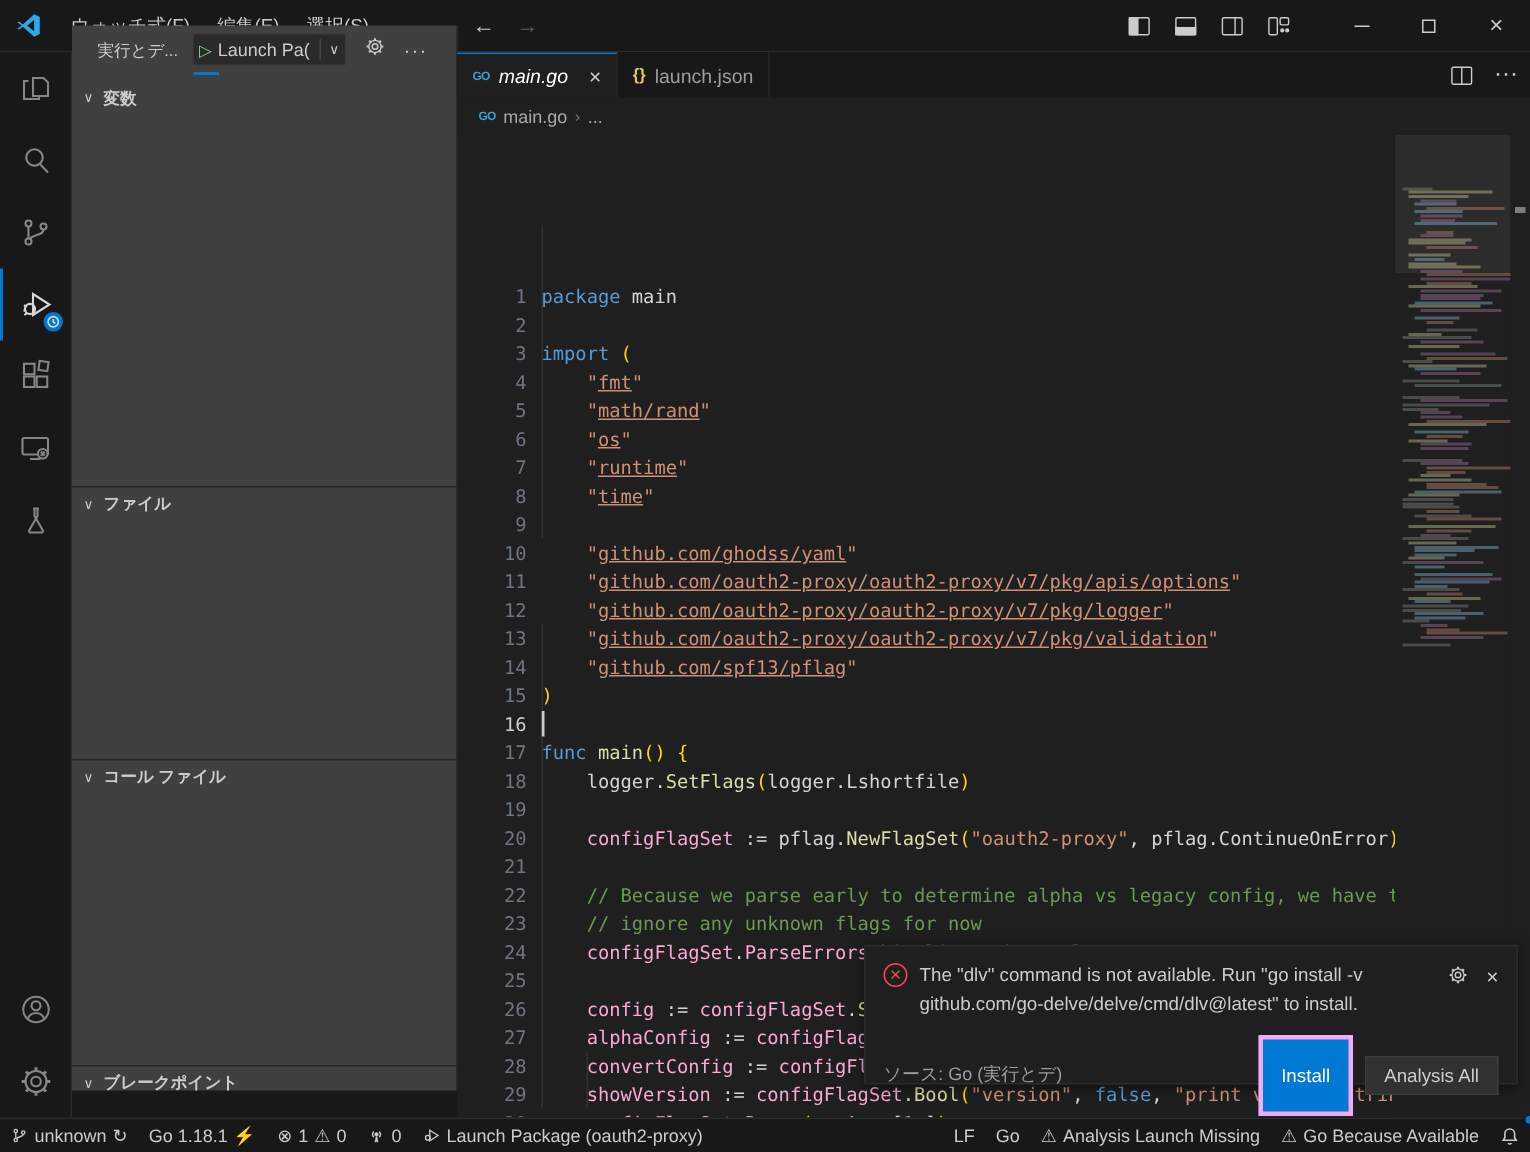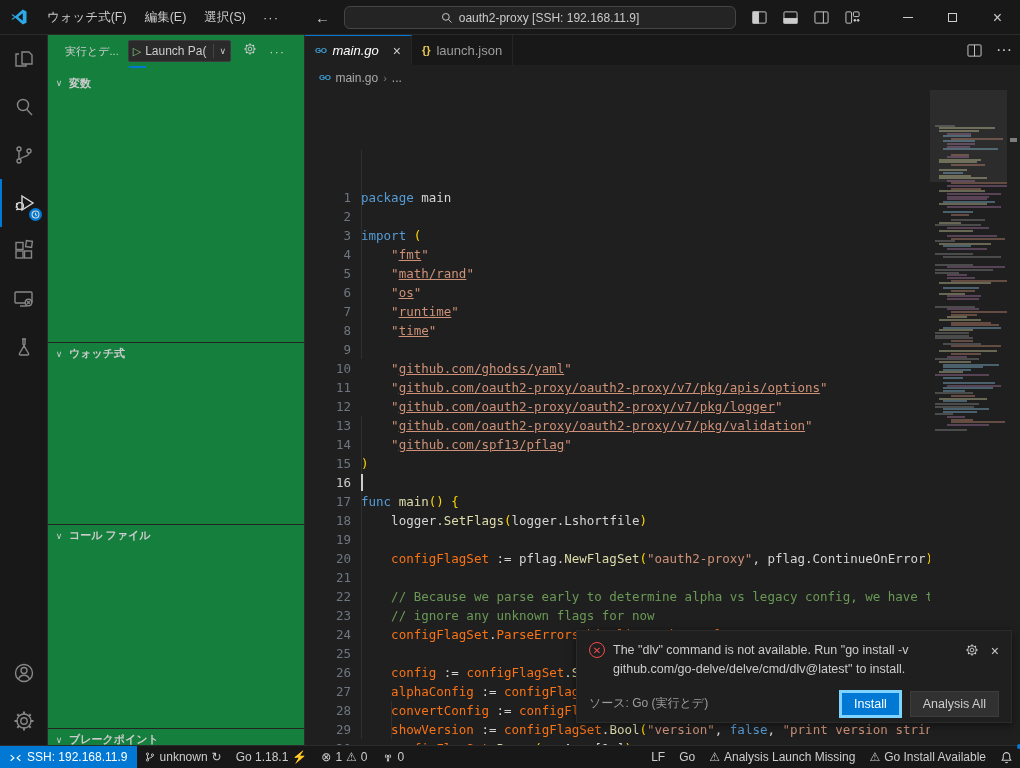--- a/index.html
+++ b/index.html
@@ -29,21 +29,21 @@
     border-right:1px solid #2b2b2b; display:flex; flex-direction:column; align-items:center; }
   .act-item { width:48px; height:48px; display:flex; align-items:center; justify-content:center; position:relative; }
   .act-item.active { border-left:2px solid #0078d4; }
   .act-item svg { stroke:#868686; }
   .act-item.active svg { stroke:#d7d7d7; }
   .act-badge { position:absolute; right:6px; bottom:6px; width:13px; height:13px; background:#0078d4;
     border-radius:50%; display:flex; align-items:center; justify-content:center; }
   .act-spacer { flex:1; }
 
   
-  #sidebar { position:absolute; left:48px; top:35px; width:257px; height:710px; background:#15803d;
+  #sidebar { position:absolute; left:48px; top:17px; width:257px; height:710px; background:#404040;
     border-right:1px solid #2b2b2b; }
   #sidebar-toolbar { height:32px; display:flex; align-items:center; padding-left:17px; position:relative; }
   #sidebar-title { font-size:11px; color:#cccccc; margin-right:9px; white-space:nowrap; }
   #launch-btn { display:flex; align-items:center; height:22px; background:#2a2a2a; border:1px solid #3c3c3c;
     border-radius:2px; padding:0 4px; gap:4px; font-size:12px; color:#cccccc; }
   .play-glyph { color:#89d185; font-size:11px; }
   .launch-sep { width:1px; height:14px; background:#444; margin:0 2px; }
   .chev { font-size:9px; color:#cccccc; }
   .toolbar-gear { margin-left:12px; }
   .toolbar-more { margin-left:12px; font-size:13px; letter-spacing:1px; color:#cccccc; }
@@ -70,21 +70,21 @@
   
   #code-area { position:absolute; left:0; top:55px; width:625px; height:655px; overflow:hidden; }
   #code-lines { position:relative; padding-top:3px; font-family:"DejaVu Sans Mono", monospace;
     font-size:12.5px; line-height:19px; white-space:pre; }
   .code-line { display:flex; height:19px; }
   .ln { flex:0 0 46px; text-align:right; color:#6e7681; user-select:none; }
   .ln-active { color:#cccccc; }
   .lc { margin-left:10px; position:relative; flex:1; overflow:hidden; }
   .cursor { position:absolute; left:0; top:1px; width:1.5px; height:17px; background:#cccccc; }
   .ig { position:absolute; width:1px; background:#303030; }
-  .tk-kw{color:#569cd6} .tk-fn{color:#dcdcaa} .tk-var{color:#f97316}
+  .tk-kw{color:#569cd6} .tk-fn{color:#dcdcaa} .tk-var{color:#f9a8d4}
   .tk-str{color:#ce9178} .tk-stru{color:#ce9178; text-decoration:underline}
   .tk-com{color:#6a9955} .tk-fg{color:#d4d4d4} .tk-b1{color:#ffd700}
 
   
   #minimap { position:absolute; left:625px; top:55px; width:77px; height:655px; background:#1f1f1f; }
   #minimap-content { padding-top:32px; padding-left:5px; }
   .mm-line { height:2px; margin-bottom:0.63px; }
   #minimap-slider { position:absolute; left:0; top:0; width:77px; height:92px; background:rgba(121,121,121,0.15); }
   #overview-ruler { position:absolute; left:702px; top:55px; width:13px; height:655px; background:#1f1f1f; }
   #cursor-marker { position:absolute; left:3px; top:48px; width:7px; height:4px; background:#7d7d7d; }
@@ -93,21 +93,21 @@
   #notification { position:absolute; left:576px; top:630px; width:436px; height:93px; background:#1f1f1f;
     border:1px solid #2b2b2b; box-shadow:0 2px 8px rgba(0,0,0,0.5); z-index:50; font-size:12.5px; }
   .notif-row1 { display:flex; padding:10px 12px 4px 12px; gap:8px; }
   .err-icon { width:16px; height:16px; border:1.2px solid #f14c4c; color:#f14c4c; border-radius:50%;
     display:flex; align-items:center; justify-content:center; font-size:10px; flex:0 0 16px; margin-top:1px; }
   .notif-msg { width:318px; color:#cccccc; line-height:1.55; }
   .notif-tools { display:flex; gap:12px; margin-left:auto; align-items:flex-start; padding-top:2px; }
   .notif-row2 { display:flex; align-items:center; padding:6px 12px 0 12px; }
   .notif-source { color:#9d9d9d; font-size:12px; }
   .notif-buttons { margin-left:auto; display:flex; gap:8px; align-items:center; }
-  .btn-primary { background:#0078d4; color:#ffffff; font-size:12.5px; padding:4px 12px; border:3px solid #7dd3fc; }
+  .btn-primary { background:#0078d4; color:#ffffff; font-size:12.5px; padding:17px 12px; border:3px solid #f0abfc; }
   .btn-secondary { background:#313131; color:#cccccc; font-size:12.5px; padding:5px 12px; border:1px solid #3c3c3c; }
 
   
   #statusbar { position:absolute; left:0; top:745px; width:1020px; height:23px; background:#181818;
     border-top:1px solid #2b2b2b; display:flex; align-items:center; font-size:12px; color:#cccccc; }
   .sb-item { display:flex; align-items:center; gap:4px; padding:0 7px; height:23px; white-space:nowrap; }
   #sb-remote { background:#0078d4; color:#ffffff; padding:0 9px; gap:5px; }
   .sb-right { margin-left:auto; display:flex; align-items:center; }
   .sb-ico { font-size:12px; }
   .bell-wrap { position:relative; }
@@ -122,27 +122,20 @@
         <path fill="#2da9e8" d="M17 2 L7 11 L3.5 8.4 L2 9.2 L6 12 L2 14.8 L3.5 15.6 L7 13 L17 22 L22 19.5 V4.5 Z M17 7 v10 l-6.2-5Z"></path>
       </svg>
   </div>
   <div class="menu-item">ウォッチ式(F)</div>
   <div class="menu-item">編集(E)</div>
   <div class="menu-item">選択(S)</div>
   <div class="menu-item menu-ellipsis">···</div>
   <div class="nav-arrows">
     <span>←</span>
     <span class="fwd">→</span>
-  </div>
-  <div id="search-box">
-    <svg width="12" height="12" viewBox="0 0 16 16" fill="none" stroke="#cbcbcb" stroke-width="1.3">
-        <circle cx="6.5" cy="6.5" r="4.5"></circle>
-        <line x1="10" y1="10" x2="14" y2="14"></line>
-      </svg>
-    <span>oauth2-proxy [SSH: 192.168.11.9]</span>
   </div>
   <div class="layout-icons">
     <svg width="15" height="15" viewBox="0 0 16 16" fill="none" stroke="#cccccc">
         <rect x="1" y="2" width="14" height="12" rx="1"></rect>
         <rect x="1" y="2" width="6" height="12" fill="#cccccc"></rect>
       </svg>
     <svg width="15" height="15" viewBox="0 0 16 16" fill="none" stroke="#cccccc">
         <rect x="1" y="2" width="14" height="12" rx="1"></rect>
         <rect x="1" y="9" width="14" height="5" fill="#cccccc"></rect>
       </svg>
@@ -281,21 +274,21 @@
     </span>
     <span class="toolbar-more">···</span>
     <div id="debug-progress"></div>
   </div>
   <div class="section" style="top:37px; border-top:none;">
     <span class="chevron">∨</span>
     <span>変数</span>
   </div>
   <div class="section" style="top:307px;">
     <span class="chevron">∨</span>
-    <span>ウォッチ式</span>
+    <span>ファイル</span>
   </div>
   <div class="section" style="top:489px;">
     <span class="chevron">∨</span>
     <span>コール ファイル</span>
   </div>
   <div class="section" style="top:693px;">
     <span class="chevron">∨</span>
     <span>ブレークポイント</span>
   </div>
 </div>
@@ -485,26 +478,20 @@
   <div class="notif-row2">
     <span class="notif-source">ソース: Go (実行とデ)</span>
     <span class="notif-buttons">
       <button class="btn-primary">Install</button>
       <button class="btn-secondary">Analysis All</button>
     </span>
   </div>
 </div>
 
 <div id="statusbar">
-  <div class="sb-item" id="sb-remote">
-    <svg width="13" height="13" viewBox="0 0 16 16" fill="none" stroke="#ffffff" stroke-width="1.4">
-        <path d="M2 5l4 3.5L2 12M14 5l-4 3.5 4 3.5"></path>
-      </svg>
-    <span>SSH: 192.168.11.9</span>
-  </div>
   <div class="sb-item">
     <svg width="12" height="12" viewBox="0 0 24 24" fill="none" stroke="#cccccc" stroke-width="1.8">
         <circle cx="7" cy="6" r="2.2"></circle>
         <circle cx="7" cy="18" r="2.2"></circle>
         <circle cx="17" cy="8" r="2.2"></circle>
         <line x1="7" y1="8" x2="7" y2="16"></line>
         <path d="M17 10c0 4-6 3-9 6"></path>
       </svg>
     <span>unknown</span>
     <span class="sb-ico">↻</span>
@@ -519,35 +506,42 @@
     <span class="sb-ico">⚠</span>
     <span>0</span>
   </div>
   <div class="sb-item">
     <svg width="12" height="12" viewBox="0 0 16 16" fill="none" stroke="#cccccc" stroke-width="1.3">
         <circle cx="8" cy="7" r="1.2" fill="#cccccc"></circle>
         <path d="M5.5 4.5a4 4 0 0 0 0 5M10.5 4.5a4 4 0 0 1 0 5"></path>
         <path d="M7 14l1-5 1 5"></path>
       </svg>
     <span>0</span>
+  </div>
+  <div class="sb-item">
+    <svg width="12" height="12" viewBox="0 0 24 24" fill="none" stroke="#cccccc" stroke-width="1.8">
+        <path d="M9 5l11 7-11 7z"></path>
+        <circle cx="6.5" cy="15" r="3.2"></circle>
+      </svg>
+    <span>Launch Package (oauth2-proxy)</span>
   </div>
   <div class="sb-right">
     <div class="sb-item">
         <span>LF</span>
       </div>
     <div class="sb-item">
         <span>Go</span>
       </div>
     <div class="sb-item">
       <span class="sb-ico">⚠</span>
       <span>Analysis Launch Missing</span>
     </div>
     <div class="sb-item">
       <span class="sb-ico">⚠</span>
-      <span>Go Install Available</span>
+      <span>Go Because Available</span>
     </div>
     <div class="sb-item bell-wrap">
       <svg width="13" height="13" viewBox="0 0 16 16" fill="none" stroke="#cccccc" stroke-width="1.3">
           <path d="M8 2a4 4 0 0 0-4 4v3l-1.3 2.3h10.6L12 9V6a4 4 0 0 0-4-4z"></path>
           <path d="M6.7 13.5a1.4 1.4 0 0 0 2.6 0"></path>
         </svg>
       <span class="bell-dot"></span>
     </div>
   </div>
 </div>

